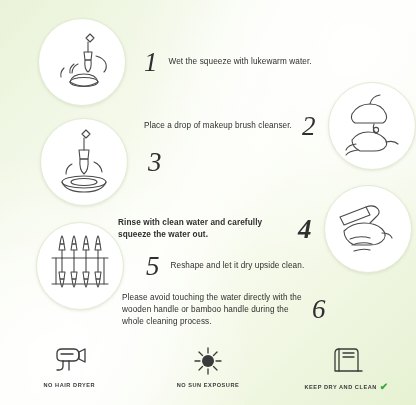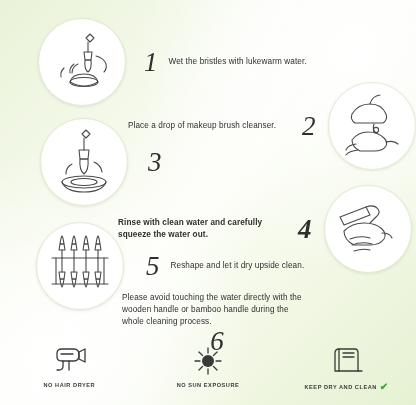--- a/index.html
+++ b/index.html
@@ -40,38 +40,38 @@
     font-size:8.2px;color:#2e2e2e;line-height:1.45;
     letter-spacing:.1px;
   }
 
   
   #s1{left:38px;top:18px;}
   #s1 .num{margin-left:18px;}
   #s1 .txt{margin-left:11px;width:190px;}
 
   #s2{left:112px;top:82px;}
-  #s2 .txt{width:180px;text-align:center;}
+  #s2 .txt{width:180px;text-align:right;}
   #s2 .num{margin-left:10px;}
   #s2 .bubble{margin-left:12px;}
 
   #s3{left:40px;top:118px;}
   #s3 .num{margin-left:20px;}
   #s3 .txt{margin-left:11px;width:170px;}
 
   #s4{left:118px;top:185px;font-weight:bold;}
   #s4 .txt{width:170px;}
   #s4 .num{margin-left:10px;}
   #s4 .bubble{margin-left:12px;}
 
   #s5{left:36px;top:222px;}
   #s5 .num{margin-left:22px;}
   #s5 .txt{margin-left:11px;width:170px;}
 
-  #s6{left:122px;top:292px;flex-direction:column;}
+  #s6{left:122px;top:292px;}
   #s6 .txt{width:182px;}
   #s6 .num{margin-left:8px;}
 
   
   .footer{
     position:absolute;left:0;right:0;bottom:0;height:62px;
     display:flex;align-items:flex-start;justify-content:space-around;
     padding-top:4px;
   }
   .fitem{width:120px;display:flex;flex-direction:column;align-items:center;}
@@ -101,21 +101,21 @@
           <path d="M44 32 l8 0 l-1 8 l-6 0 z"></path>
           <path d="M45 40 q-1 9 3 12 q4 -3 3 -12 z"></path>
           <path d="M38 44 q-6 3 -6 9"></path>
           <path d="M34 44 q-5 4 -4 9"></path>
           <path d="M56 36 q8 2 10 8 q1 5 -2 8"></path>
           <path d="M24 48 q-4 4 -3 9"></path>
         </g>
       </svg>
     </div>
     <div class="num">1</div>
-    <div class="txt">Wet the bristles with lukewarm water.</div>
+    <div class="txt">Wet the squeeze with lukewarm water.</div>
   </div>
 
   <div class="step" id="s2">
     <div class="txt">Place a drop of makeup brush cleanser.</div>
     <div class="num">2</div>
     <div class="bubble">
       <svg width="84" height="84" viewBox="0 0 84 84">
         <g fill="none" stroke="#4a4a4a" stroke-width="1.1" stroke-linecap="round" stroke-linejoin="round">
           <path d="M22 30 q6 -10 18 -10 q12 0 16 10 q2 6 -3 9 l-28 0 q-5 -3 -3 -9 z"></path>
           <path d="M40 20 q2 -8 10 -9"></path>

